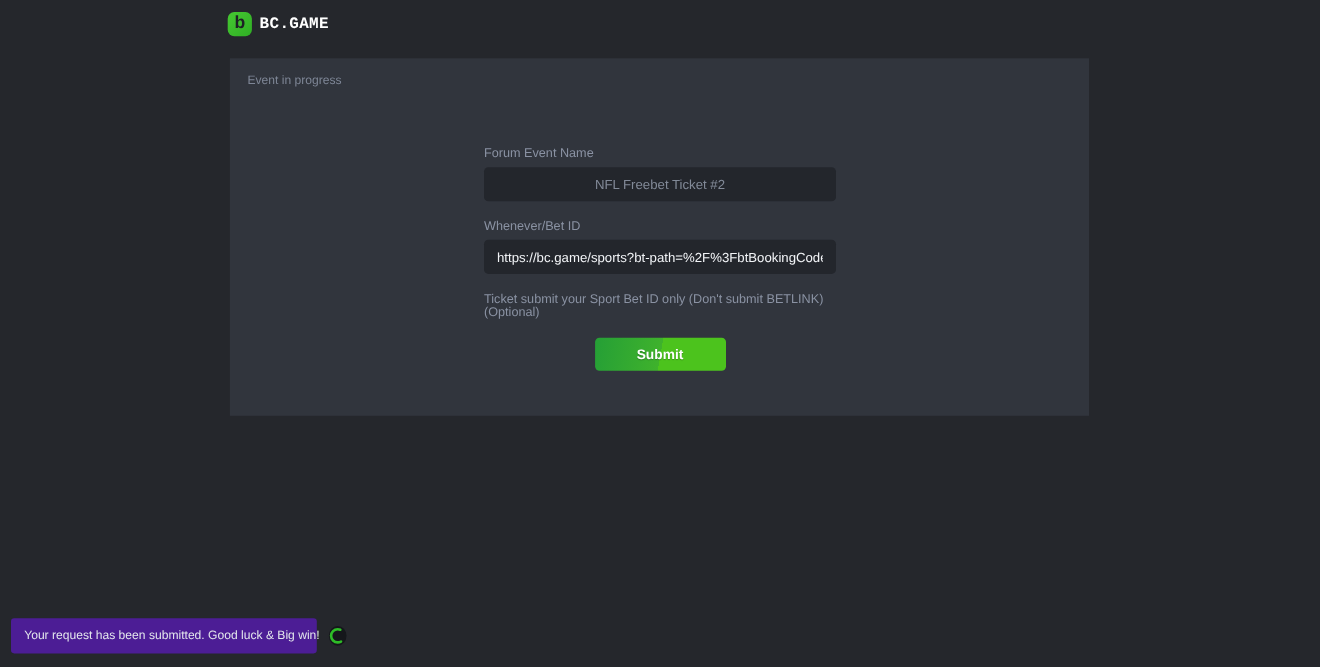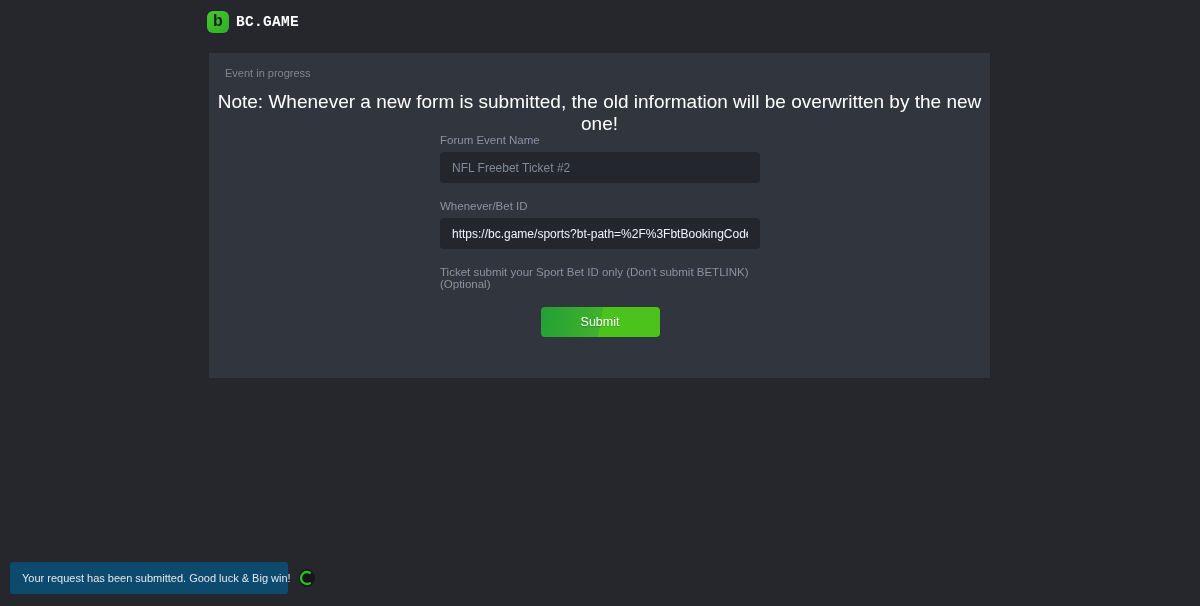--- a/index.html
+++ b/index.html
@@ -41,35 +41,35 @@
   
   .form-col { position: absolute; left: 231px; top: 81px; width: 320px; }
   .field { margin-bottom: 17px; }
   .field-label { display: block; color: #8a92a3; font-size: 11.5px; margin-bottom: 6px; }
   .field input {
     width: 320px; height: 31px;
     background: #23262c; border: none; border-radius: 4px;
     padding: 0 12px; font-size: 12px; color: #f2f4f7; outline: none;
     font-family: "Liberation Sans", "DejaVu Sans", sans-serif;
   }
-  .field input.muted { color: #828a98; }
+  .field input.muted { color: #828a98; text-align: center; }
 
   .submit-row { margin-top: 14px; text-align: center; }
   .submit-btn {
     width: 119px; height: 30px; border: none; border-radius: 4px;
     background: linear-gradient(100deg, #259f36 0%, #3fb22c 50%, #4cc31d 50%, #4cc31d 100%);
-    color: #ffffff; font-size: 12.5px; font-weight: normal; cursor: pointer;
+    color: #ffffff; font-size: 12.5px; font-weight: bold; cursor: pointer;
     font-family: "Liberation Sans", "DejaVu Sans", sans-serif;
     text-shadow: 0 1px 1px rgba(0,0,0,0.25);
   }
 
   
   .toast {
     position: absolute; left: 10px; top: 562px; width: 278px; height: 32px;
-    background: #0c4a6e; border-radius: 3px;
+    background: #4c1d95; border-radius: 3px;
     display: flex; align-items: center; padding: 0 10px 0 12px;
   }
   .toast-text { color: #e3e6ec; font-size: 11px; flex: 1; white-space: nowrap; }
   .spinner-wrap {
     width: 18px; height: 18px; border-radius: 50%;
     background: #15171b; display: flex; align-items: center; justify-content: center;
     margin-left: 8px;
   }
 </style>
 </head>
@@ -77,21 +77,20 @@
 
 <div class="header">
   <div class="logo-badge">
     <span>b</span>
   </div>
   <div class="brand-text">BC.GAME</div>
 </div>
 
 <div class="panel">
   <div class="event-status">Event in progress</div>
-  <div class="note">Note: Whenever a new form is submitted, the old information will be overwritten by the new one!</div>
 
   <div class="form-col">
     <div class="field">
       <label class="field-label">Forum Event Name</label>
       <input type="text" class="muted" readonly="" value="NFL Freebet Ticket #2" style="">
     </div>
 
     <div class="field">
       <label class="field-label">Whenever/Bet ID</label>
       <input type="text" value="https://bc.game/sports?bt-path=%2F%3FbtBookingCode%3D1FB2B19" style="">

